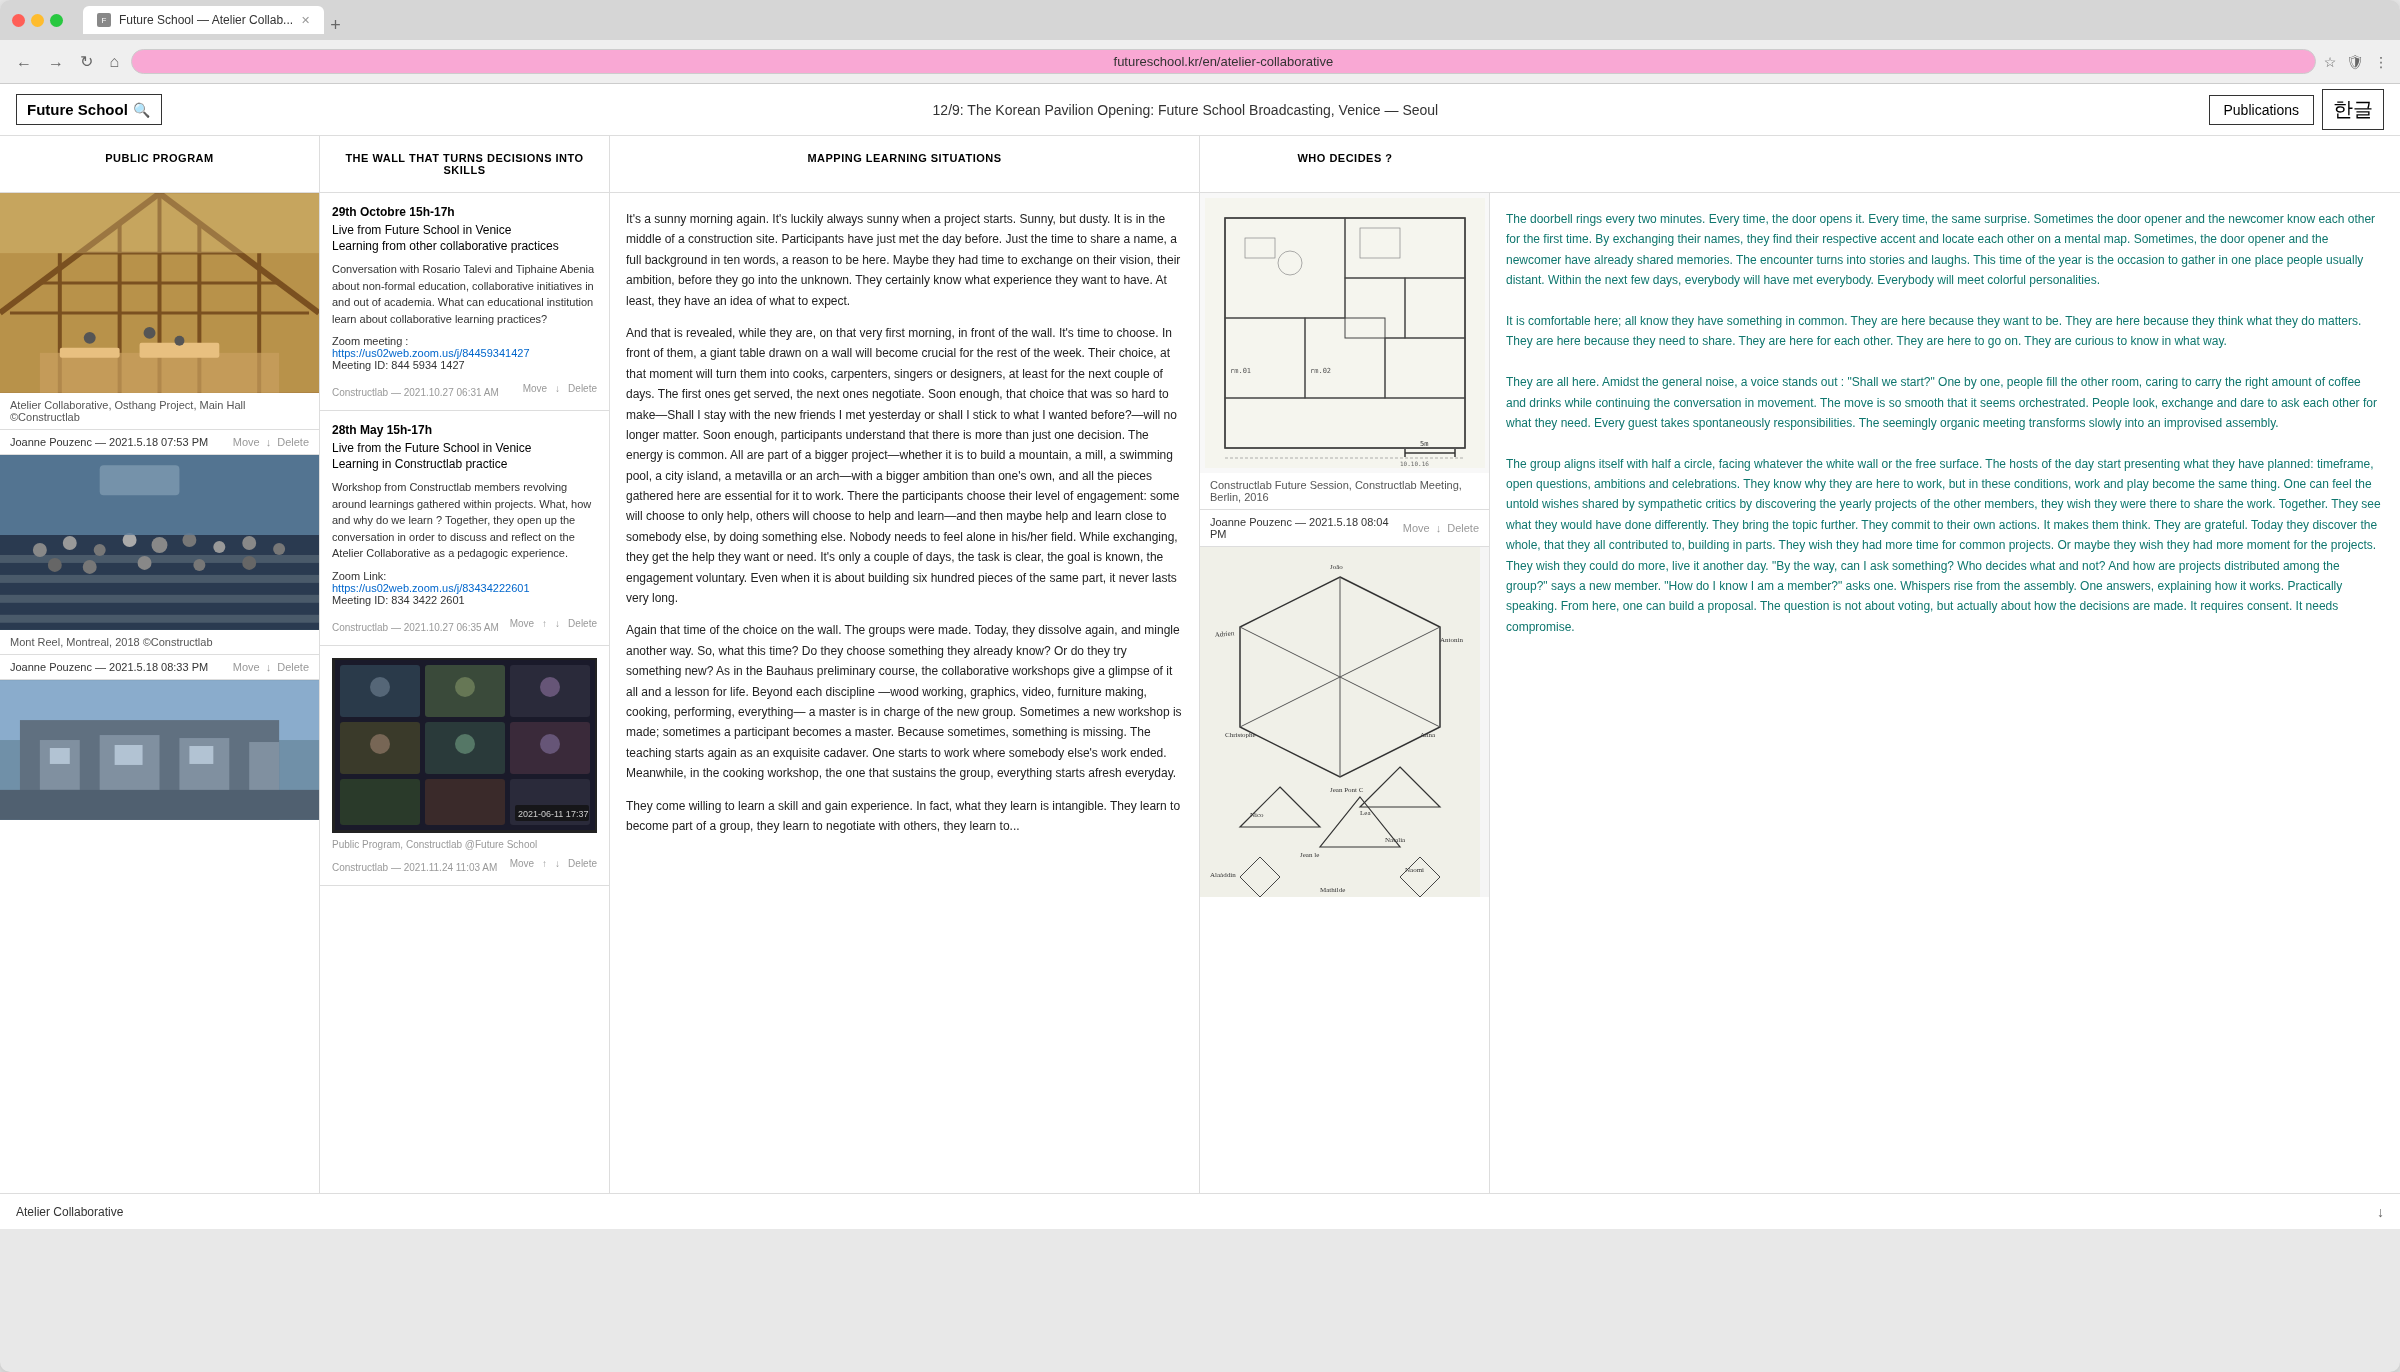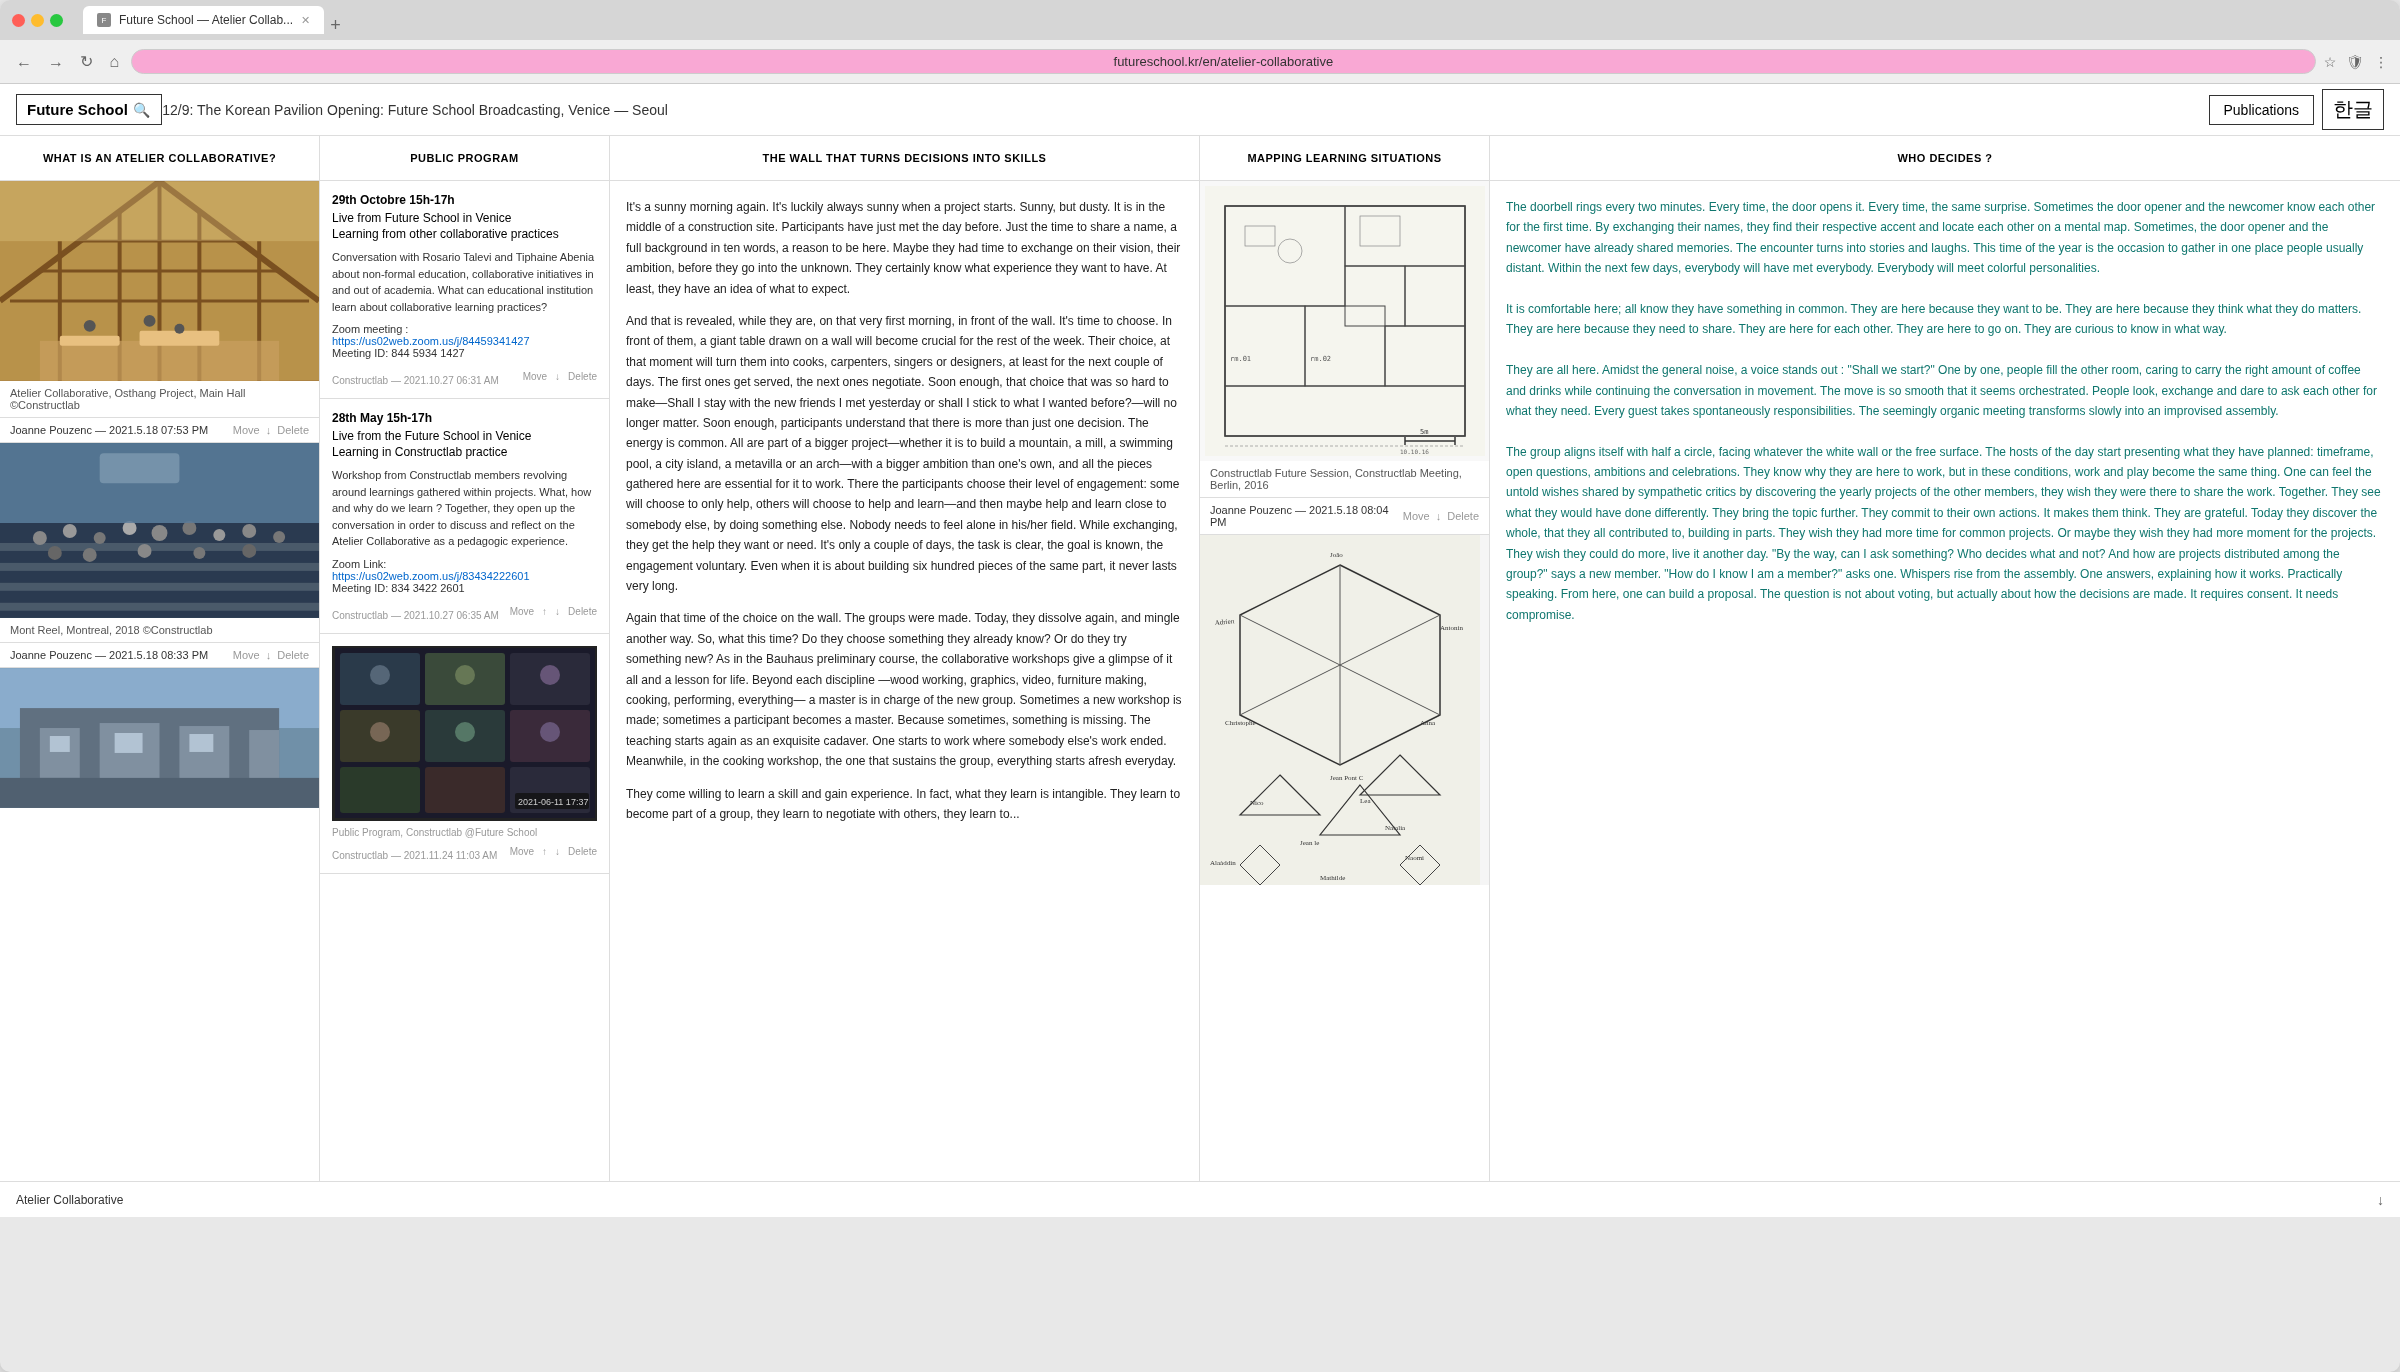--- a/index.html
+++ b/index.html
@@ -23,21 +23,21 @@
     .browser-toolbar { background: #efefef; padding: 6px 12px; display: flex; align-items: center; gap: 8px; height: 44px; border-bottom: 1px solid #ccc; }
     .nav-btn { background: none; border: none; cursor: pointer; color: #666; font-size: 16px; padding: 2px 4px; }
     .nav-btn:disabled { color: #ccc; cursor: default; }
     .address-bar { flex: 1; background: #f9a8d4; border: 1px solid #ccc; border-radius: 20px; padding: 4px 14px; font-size: 13px; color: #333; display: flex; align-items: center; justify-content: center; }
     .toolbar-icons { display: flex; gap: 10px; color: #666; font-size: 14px; }
 
     
     .app-toolbar { background: white; border-bottom: 1px solid #ddd; padding: 0 16px; display: flex; align-items: center; justify-content: space-between; height: 52px; }
     .site-brand { display: flex; align-items: center; gap: 6px; border: 1px solid #333; padding: 6px 10px; font-size: 15px; font-weight: 600; }
     .site-brand-search { background: none; border: none; color: #666; cursor: pointer; font-size: 14px; }
-    .notification-bar { font-size: 14px; color: #333; text-align: left; flex: 1; }
+    .notification-bar { font-size: 14px; color: #333; text-align: center; flex: 1; }
     .toolbar-right { display: flex; gap: 8px; align-items: center; }
     .pub-btn { border: 1px solid #333; padding: 6px 14px; font-size: 14px; cursor: pointer; background: white; }
     .lang-btn { border: 1px solid #333; padding: 6px 10px; font-size: 20px; cursor: pointer; background: white; }
 
     
     .main-content { background: white; }
 
     
     .col-headers { display: grid; grid-template-columns: 320px 290px 590px 290px 1fr; border-bottom: 1px solid #ddd; }
     .col-header { padding: 16px 12px; font-size: 11px; font-weight: 700; letter-spacing: 0.5px; text-align: center; border-right: 1px solid #ddd; text-transform: uppercase; }
@@ -142,21 +142,20 @@
     </div>
     <div class="toolbar-right">
       <button class="pub-btn">Publications</button>
       <button class="lang-btn">한글</button>
     </div>
   </div>
 
   <div class="main-content">
 
     <div class="col-headers">
-      <div class="col-header">WHAT IS AN ATELIER COLLABORATIVE?</div>
       <div class="col-header">PUBLIC PROGRAM</div>
       <div class="col-header">THE WALL THAT TURNS DECISIONS INTO SKILLS</div>
       <div class="col-header">MAPPING LEARNING SITUATIONS</div>
       <div class="col-header">WHO DECIDES ?</div>
     </div>
 
     <div class="columns-container">
 
       <div class="col col1">
 

